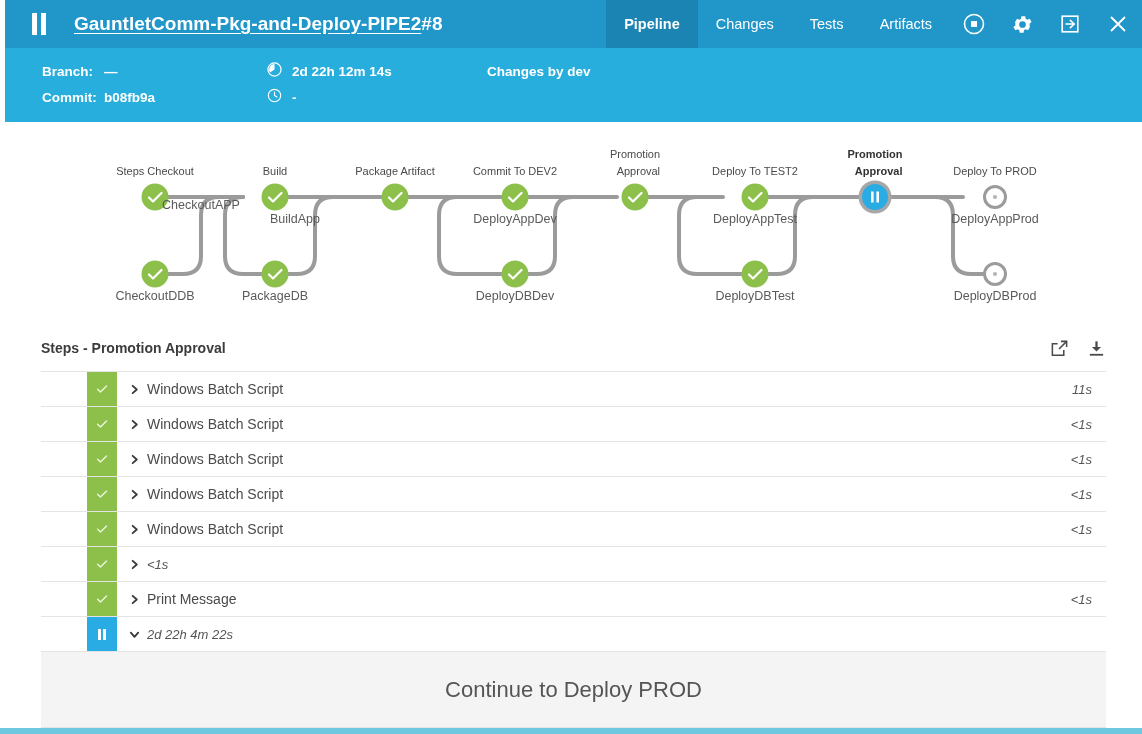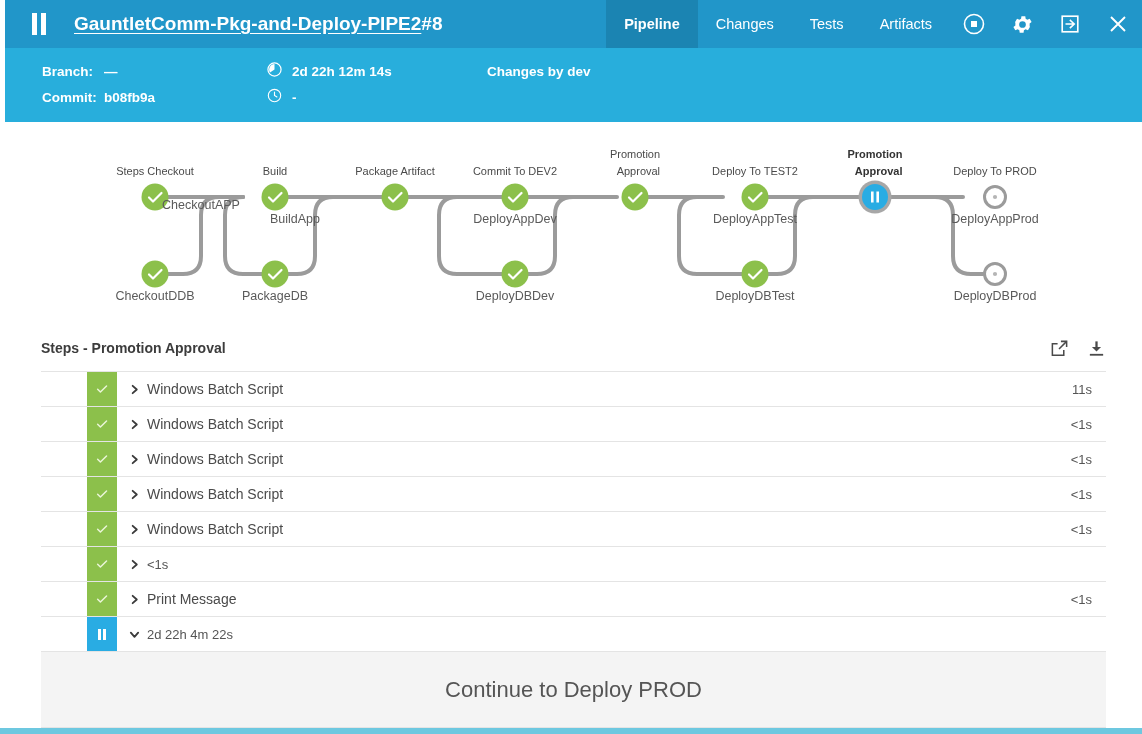--- a/index.html
+++ b/index.html
@@ -118,21 +118,21 @@
   .step-status .pz { display: flex; gap: 2px; }
   .step-status .pz i { width: 3px; height: 11px; background: #fff; display: block; }
   .step-chev {
     width: 26px; display: flex; align-items: center; justify-content: center;
     color: #3a3a3a; flex: 0 0 26px; margin-left: 4px;
   }
   .step-name {
     font-size: 14px; color: #4a4a4a; flex: 1 1 auto; white-space: nowrap;
   }
   .step-dur {
-    font-size: 13px; color: #555; padding-right: 14px; white-space: nowrap;
+    font-size: 13px; color: #555; padding-right: 14px; white-space: nowrap; font-style: italic;
   }
 
   .continue-panel {
     margin: 0 36px; background: #f4f4f4; border-bottom: 1px solid #e4e4e4;
     height: 76px; display: flex; align-items: center; justify-content: center;
   }
   .continue-btn {
     font-size: 22px; color: #555555; cursor: pointer; background: none;
     border: none; font-family: inherit;
   }

